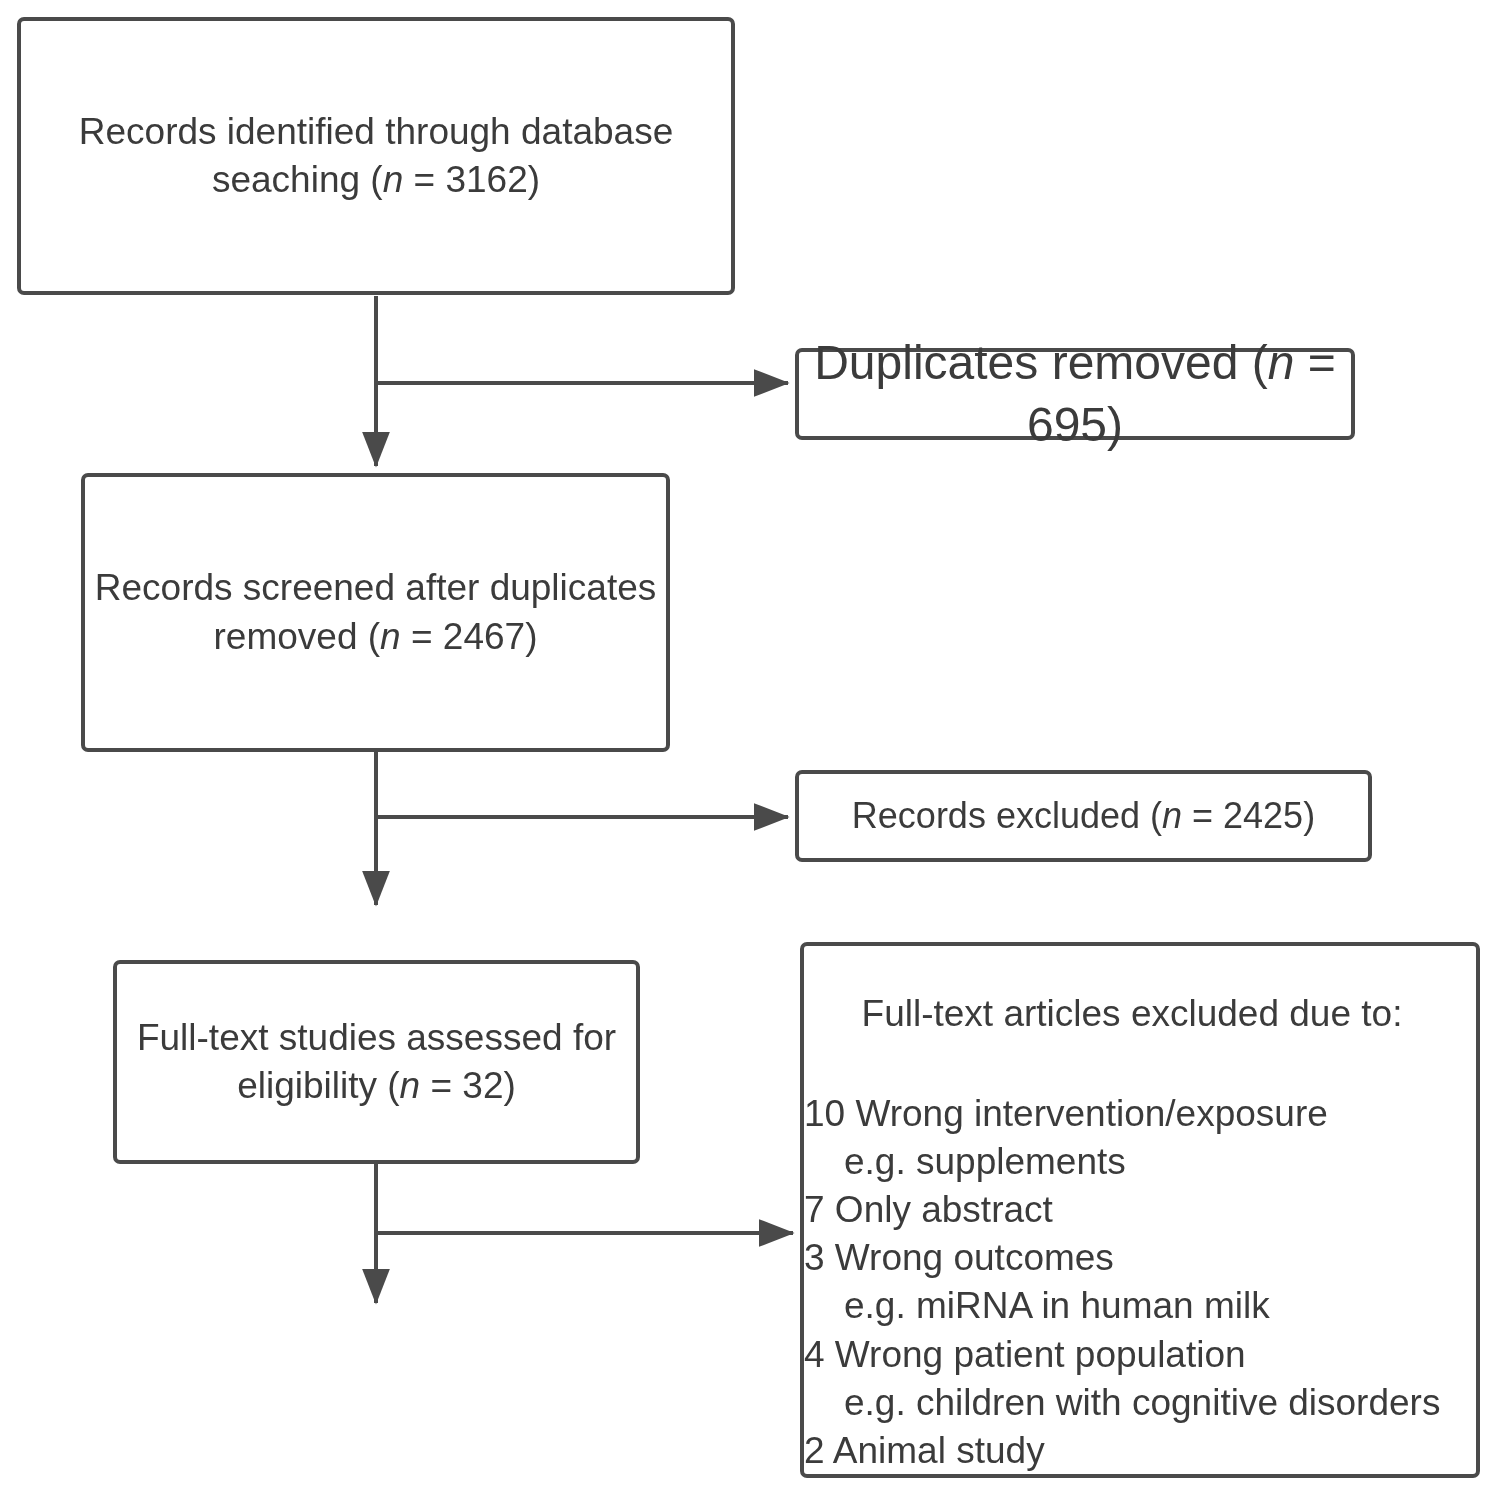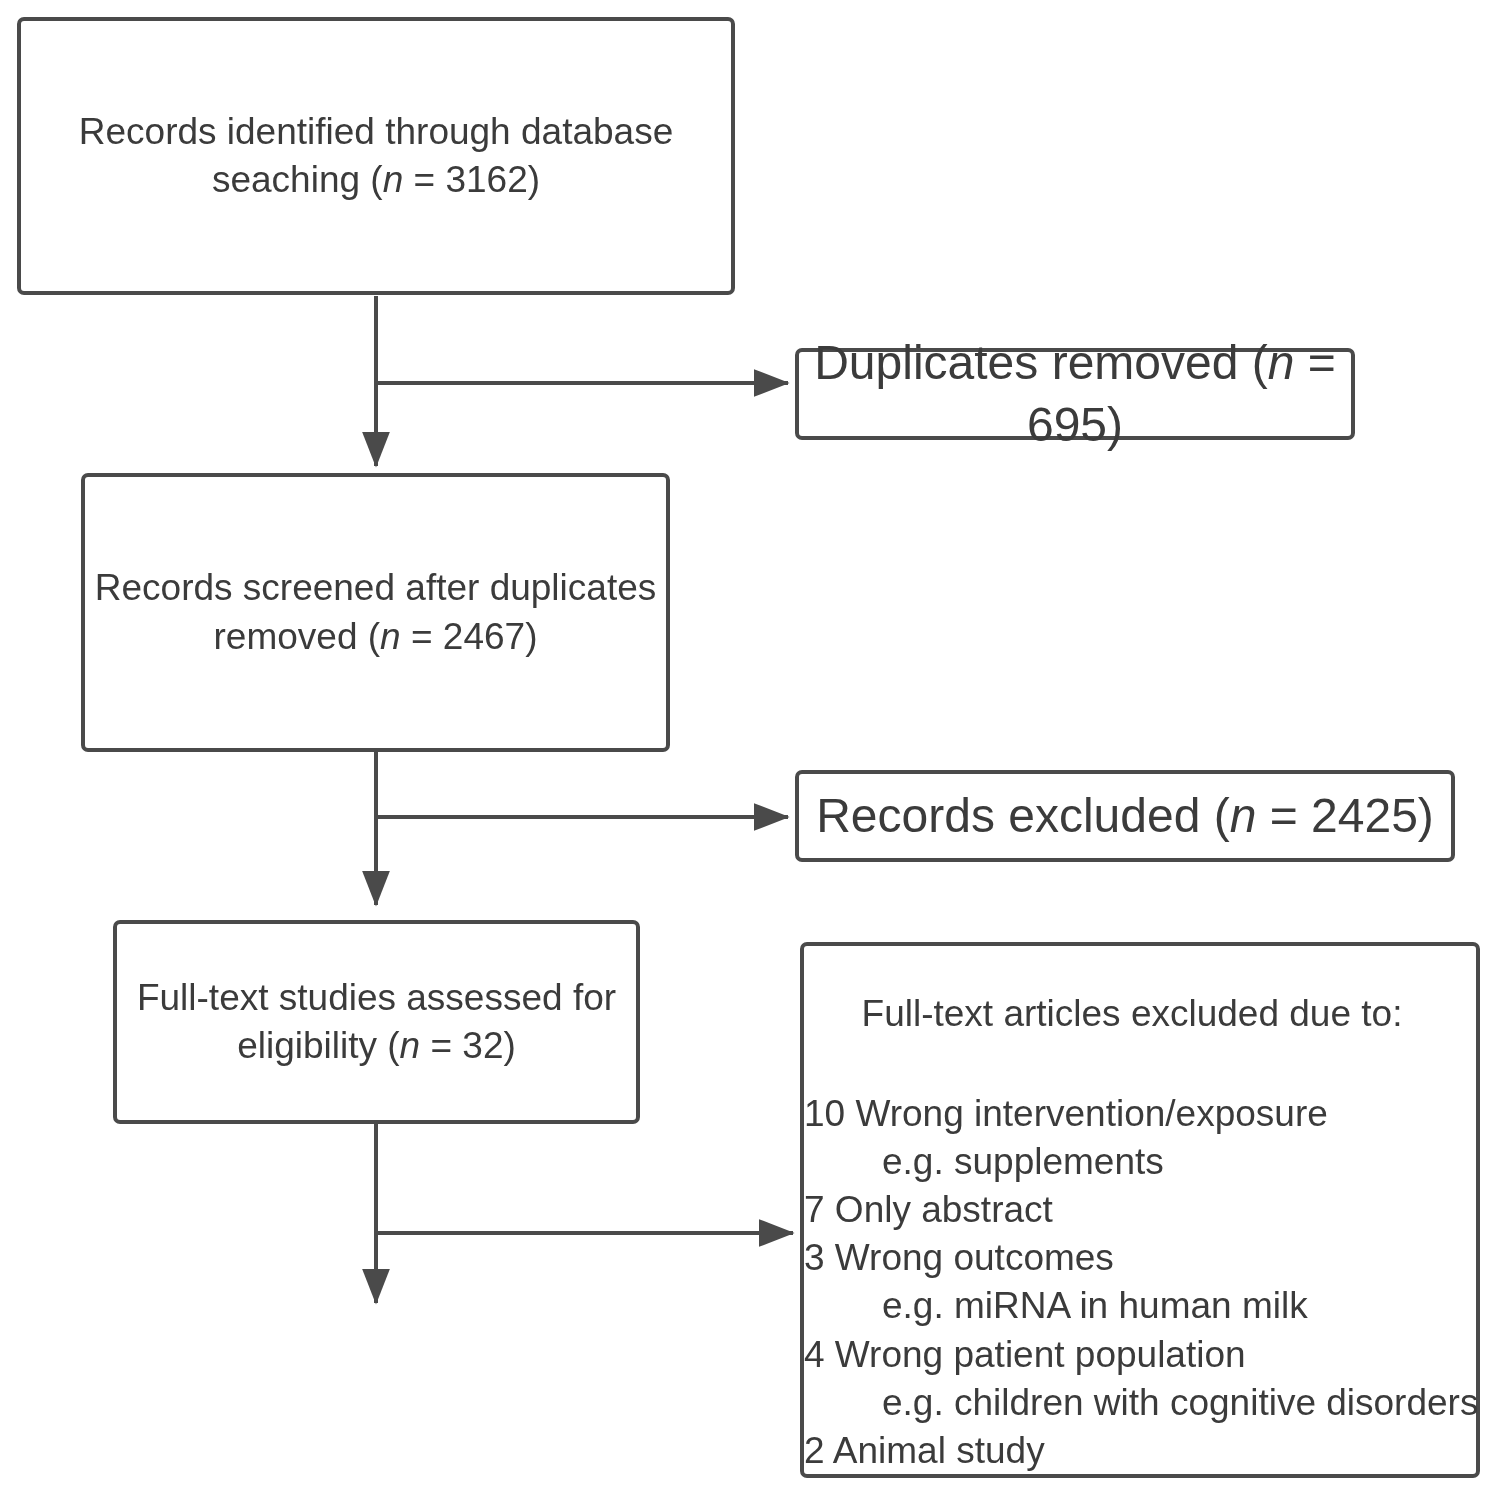--- a/index.html
+++ b/index.html
@@ -35,22 +35,22 @@
     line-height: 1.30;
     text-align: center;
   }
   .node .inner { width: 100%; padding: 0 6px; box-sizing: border-box; }
   .node em { font-style: italic; }
 
   
   #node-identified   { left: 17px;  top: 17px;   width: 718px; height: 278px; }
   #node-duplicates   { left: 795px; top: 348px;  width: 560px; height: 92px;  font-size: 48px; }
   #node-screened     { left: 81px;  top: 473px;  width: 589px; height: 279px; }
-  #node-excluded     { left: 795px; top: 770px;  width: 660px; height: 92px;  font-size: 48px; }
-  #node-fulltext     { left: 113px; top: 920px;  width: 527px; height: 204px; }
+  #node-excluded     { left: 795px; top: 770px;  width: 577px; height: 92px;  font-size: 36px; }
+  #node-fulltext     { left: 113px; top: 960px;  width: 527px; height: 204px; }
   #node-reasons      { left: 800px; top: 942px;  width: 680px; height: 536px;
                        display: block; text-align: left; }
   #node-included     { left: 148px; top: 1310px; width: 462px; height: 173px; }
 
   
   .reasons-title {
     text-align: center;
     font-size: 37px;
     color: #3b3b3b;
     margin-top: 44px;
@@ -58,21 +58,21 @@
   }
   .reasons-list {
     margin-top: 52px;
     padding: 0;
     list-style: none;
     font-size: 37px;
     color: #3b3b3b;
     line-height: 1.30;
   }
   .reasons-list li { white-space: nowrap; }
-  .reasons-list li.indent { padding-left: 78px; }
+  .reasons-list li.indent { padding-left: 40px; }
 </style>
 </head>
 <body>
 
 <div id="page">
 
   <svg class="flow-svg" viewBox="0 0 1500 1506">
     <defs>
       <marker id="arrowhead" markerWidth="9" markerHeight="7" refX="8.6" refY="3.5" orient="auto" markerUnits="strokeWidth">
         <polygon points="0 0, 9 3.5, 0 7" fill="#4a4a4a"></polygon>

